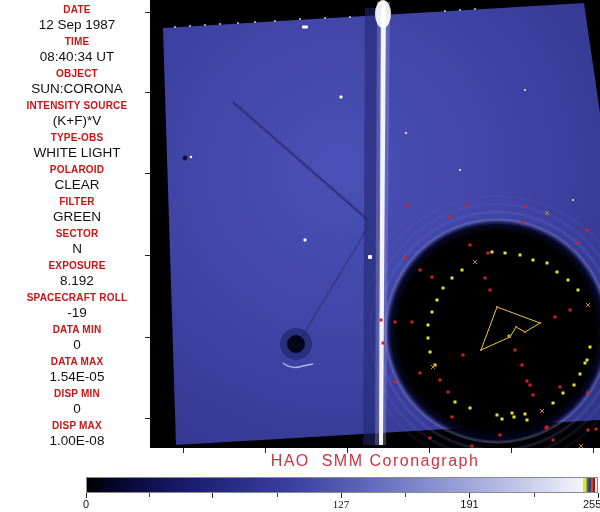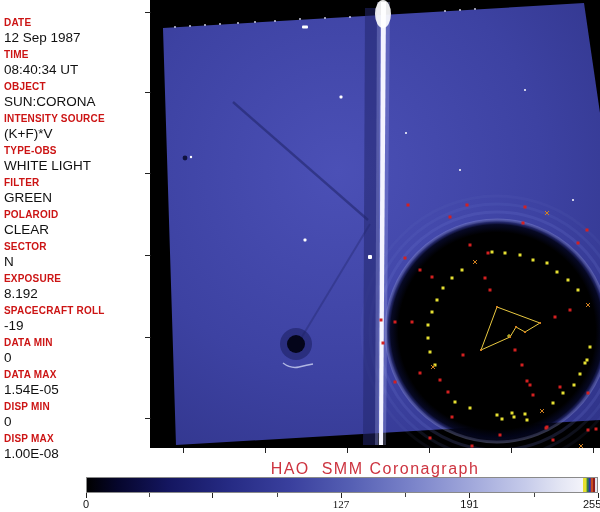--- a/index.html
+++ b/index.html
@@ -2,35 +2,35 @@
 <html><head>
 <meta charset="utf-8">
 <style>
   html,body { margin:0; padding:0; }
   body {
     width:600px; height:512px; position:relative; overflow:hidden;
     background:#ffffff; font-family:"Liberation Sans", sans-serif;
   }
   .sidebar {
     position:absolute; left:0; top:0; width:150px; height:450px;
-    background:#ffffff; padding:16px 0 0 4px; box-sizing:border-box;
+    background:#ffffff; padding:3px 0 0 4px; box-sizing:border-box;text-align:center;
   }
   .field { height:32px; overflow:hidden; }
   .flabel {
     color:#cc1414; font-size:10px; font-weight:bold; line-height:13px;
     letter-spacing:0.2px; white-space:nowrap;
   }
   .fvalue { color:#111; font-size:13.5px; line-height:17px; white-space:nowrap; }
   .image-area {
     position:absolute; left:150px; top:0; width:450px; height:448px;
     background:#000;
   }
   .img-title {
     position:absolute; left:150px; top:452px; width:450px; text-align:center;
-    color:#cd3440; font-size:16px; letter-spacing:1.5px; white-space:pre;margin-top:8px;
+    color:#cd3440; font-size:16px; letter-spacing:1.5px; white-space:pre;
   }
   .colorbar {
     position:absolute; left:86px; top:477px; width:512px; height:16px;
     box-sizing:border-box; border:1px solid #8a8a8a;
     background:linear-gradient(to right,
       #000000 0%, #06062c 6%, #141660 16%, #262b84 28%, #3a409e 40%,
       #5660b4 52%, #7b84ca 64%, #a3aadc 76%, #c6cbea 86%, #e4e6f4 93%,
       #f3f3fa 97.2%, #e6e02e 97.3%, #e6e02e 97.9%, #378040 98.0%,
       #378040 98.3%, #2636b2 98.4%, #2636b2 98.7%, #c84a1e 98.8%,
       #c84a1e 99.2%, #8c1c1c 99.3%, #8c1c1c 99.6%, #e2e2ec 99.7%, #e9e9f1 100%);
@@ -63,26 +63,26 @@
     </div>
     <div class="field">
       <div class="flabel">INTENSITY SOURCE</div>
       <div class="fvalue">(K+F)*V</div>
     </div>
     <div class="field">
       <div class="flabel">TYPE-OBS</div>
       <div class="fvalue">WHITE LIGHT</div>
     </div>
     <div class="field">
+      <div class="flabel">POLAROID</div>
+      <div class="fvalue">CLEAR</div>
+    </div>
+    <div class="field">
       <div class="flabel">FILTER</div>
       <div class="fvalue">GREEN</div>
-    </div>
-    <div class="field">
-      <div class="flabel">POLAROID</div>
-      <div class="fvalue">CLEAR</div>
     </div>
     <div class="field">
       <div class="flabel">SECTOR</div>
       <div class="fvalue">N</div>
     </div>
     <div class="field">
       <div class="flabel">EXPOSURE</div>
       <div class="fvalue">8.192</div>
     </div>
     <div class="field">

